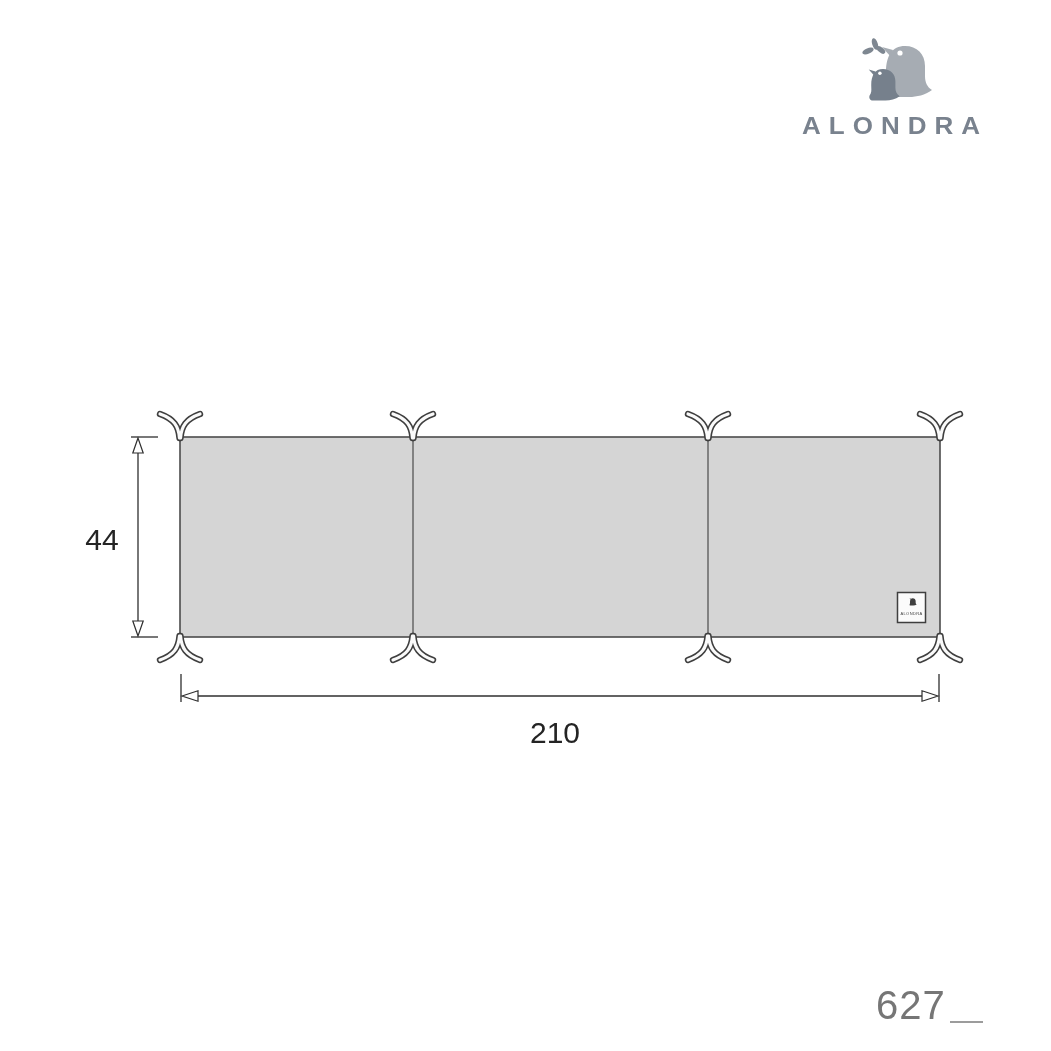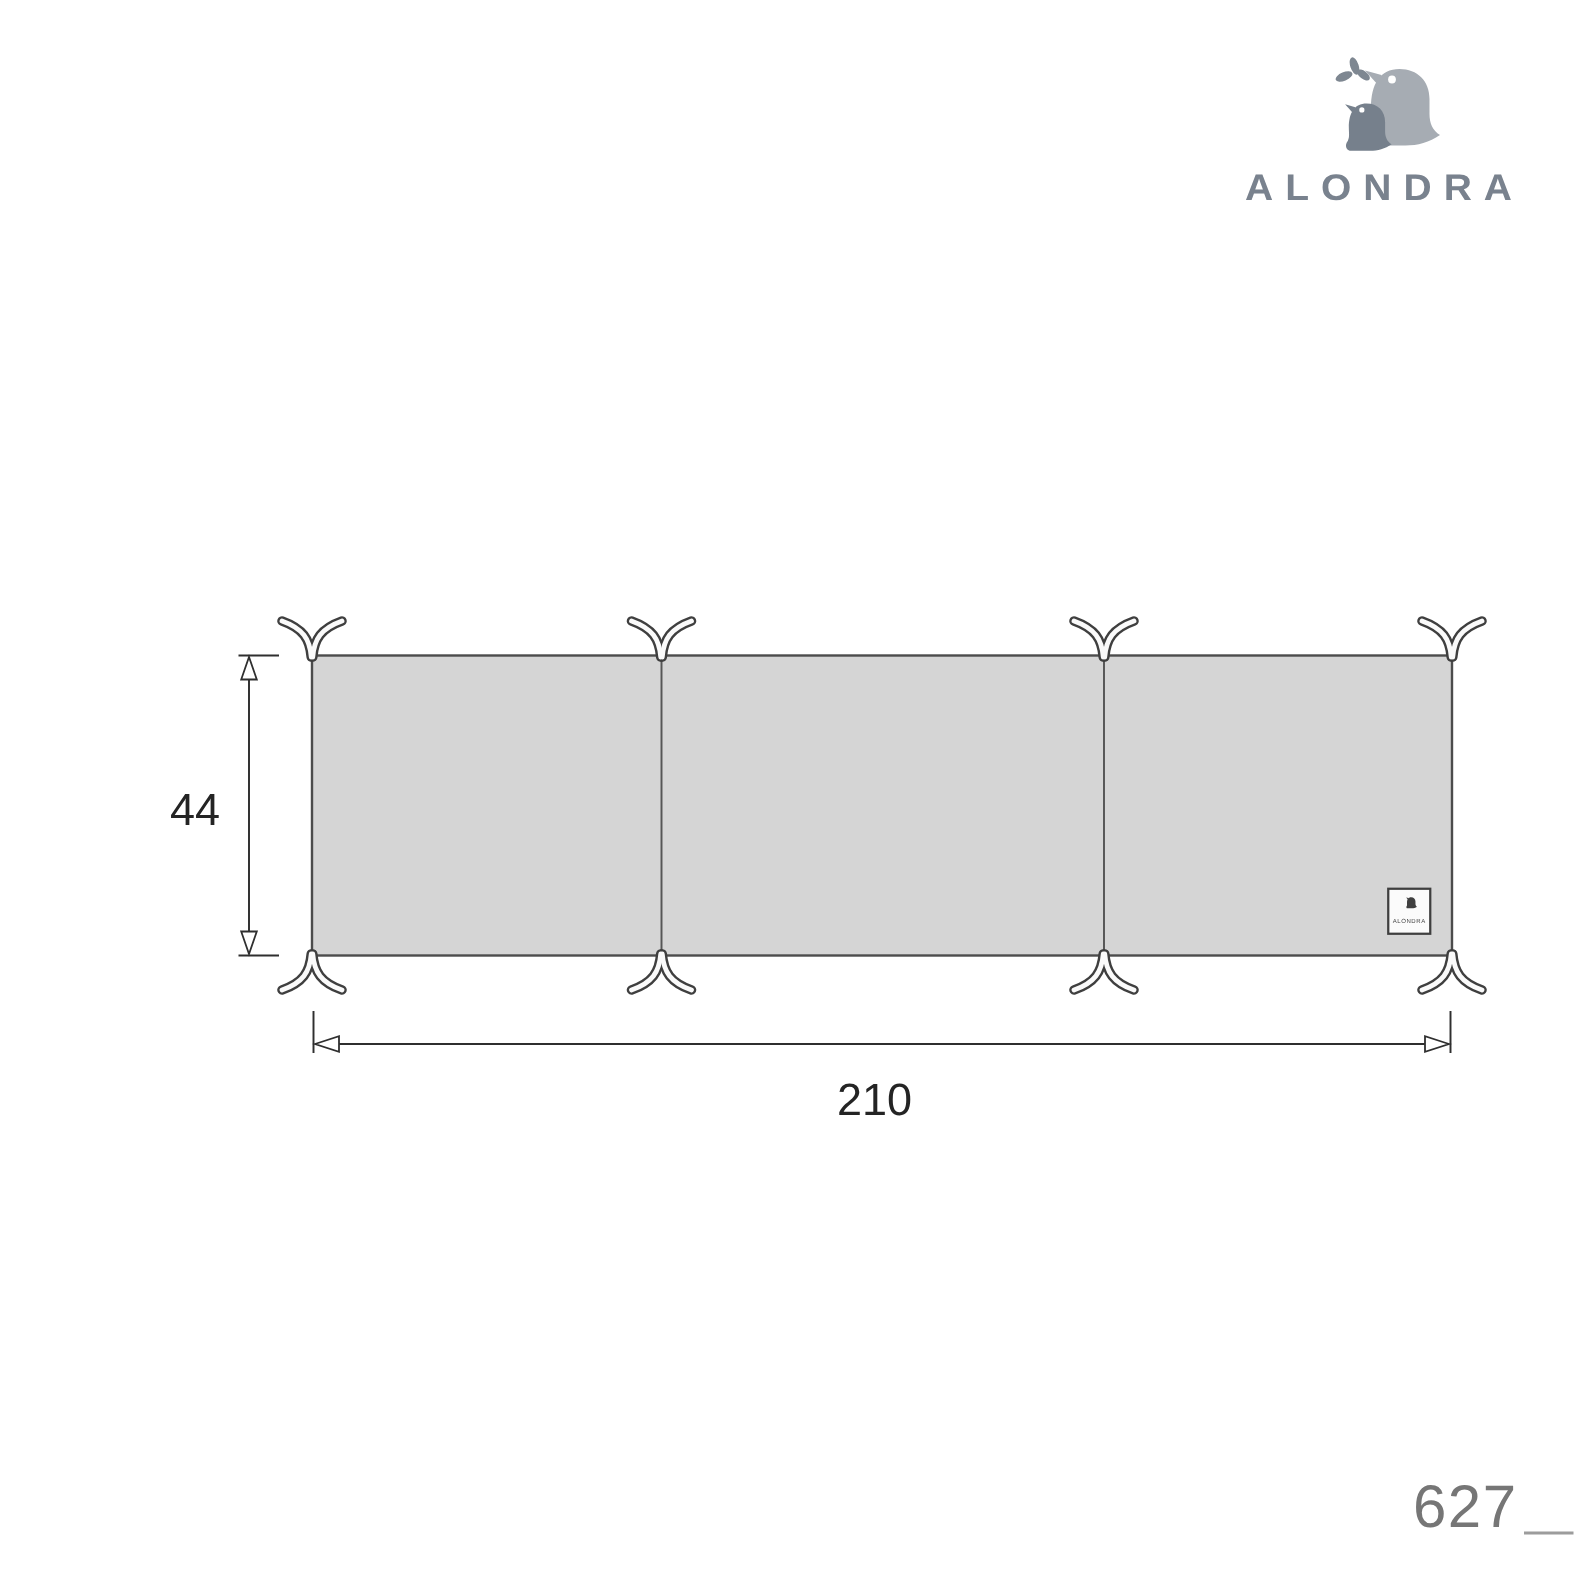--- a/index.html
+++ b/index.html
@@ -1,20 +1,20 @@
 <!DOCTYPE html>
 <html><head>
 <meta charset="utf-8">
 <style>
   html,body{margin:0;padding:0;}
   body{
     width:1051px;height:1051px;position:relative;background:#ffffff;
     font-family:"Liberation Sans", sans-serif;overflow:hidden;
   }
-  .canvas{position:absolute;inset:0;margin-left:28px;}
+  .canvas{position:absolute;inset:0;}
 
   
   .logo{position:absolute;left:800px;top:38px;width:190px;text-align:center;}
   .logo svg{display:block;margin:0 auto;}
   .logo-text{
     margin-top:2px;
     font-size:26px;font-weight:700;letter-spacing:8px;
     color:#79828E;white-space:nowrap;
     transform:scaleY(.95);
   }
@@ -27,21 +27,21 @@
   .tie-inner{stroke:#FAFAFA;stroke-width:3.2;fill:none;stroke-linecap:round;}
   .dim-line{stroke:#2F2F2F;stroke-width:1.3;fill:none;}
   .dim-arrow{fill:#ffffff;stroke:#2F2F2F;stroke-width:1.2;stroke-linejoin:miter;}
   .dim-text{font-family:"Liberation Sans",sans-serif;font-size:30px;fill:#242424;}
   .tag-box{fill:#FBFBFB;stroke:#3F3F3F;stroke-width:1.5;}
   .tag-bird{fill:#3F3F3F;}
   .tag-text{font-family:"Liberation Sans",sans-serif;font-size:4px;letter-spacing:.4px;fill:#3F3F3F;}
 
   
   .ref{
-    position:absolute;left:914px;top:985px;
+    position:absolute;left:876px;top:985px;
     display:flex;align-items:flex-end;line-height:1;
   }
   .ref-num{font-size:40px;color:#767676;letter-spacing:1px;}
   .ref-underscore{
     display:inline-block;width:33px;height:0;
     border-bottom:2.5px solid #9C9C9C;margin-left:4px;margin-bottom:2px;
   }
 </style>
 </head>
 <body>

